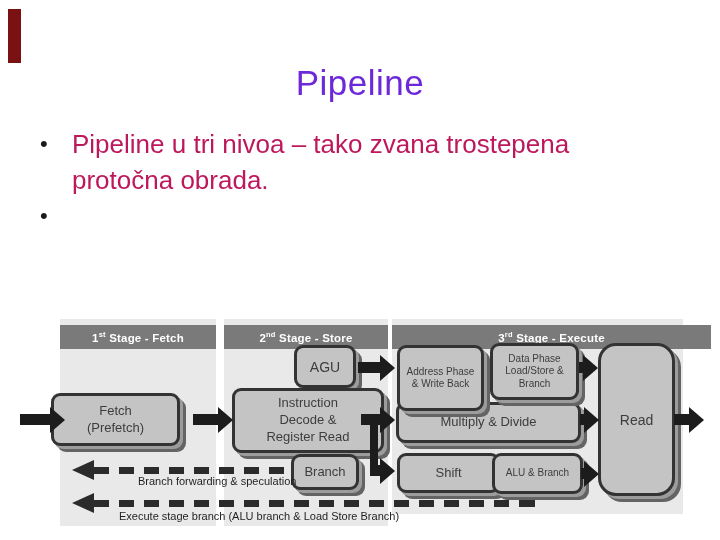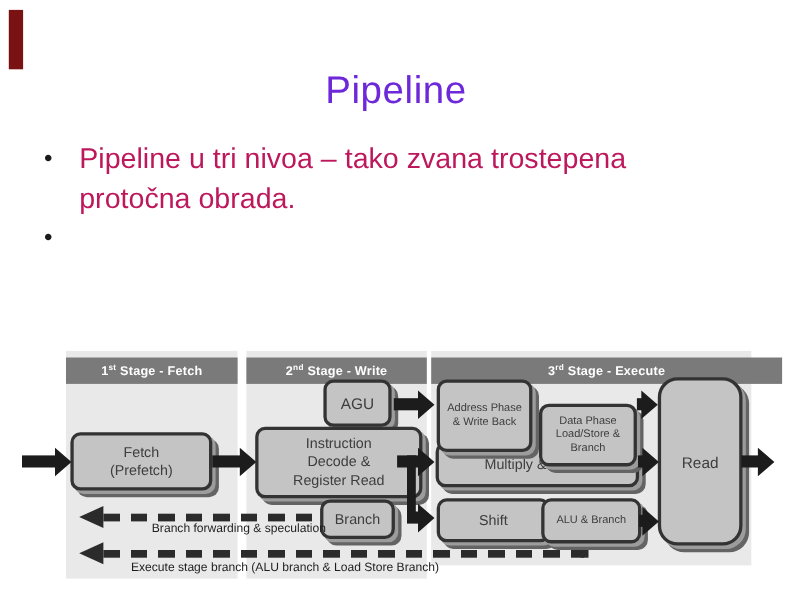--- a/index.html
+++ b/index.html
@@ -50,25 +50,25 @@
     background:repeating-linear-gradient(90deg,#2b2b2b 0 15px,transparent 15px 25px);}
   .small-label{position:absolute;font-size:11px;color:#1f1f1f;z-index:5;white-space:nowrap;}
 
   
   #hdr1{left:60px;width:156px;} #hdr2{left:224px;width:164px;} #hdr3{left:392px;width:319px;}
   #panel1{left:60px;width:156px;height:207px;} #panel2{left:224px;width:164px;height:207px;}
   #panel3{left:392px;width:291px;height:195px;}
 
   
   #box-agu{left:294px;top:345px;width:62px;height:43px;}
-  #box-fetch{left:64px;top:393px;width:129px;height:53px;}
+  #box-fetch{left:51px;top:393px;width:129px;height:53px;}
   #box-decode{left:232px;top:388px;width:152px;height:65px;}
   #box-branch{left:291px;top:454px;width:68px;height:36px;}
   #box-address{left:397px;top:345px;width:87px;height:66px;}
-  #box-data{left:490px;top:343px;width:89px;height:57px;margin-top:24px;}
+  #box-data{left:490px;top:343px;width:89px;height:57px;}
   #box-multiply{left:396px;top:402px;width:185px;height:41px;}
   #box-shift{left:397px;top:453px;width:103px;height:40px;}
   #box-alu{left:492px;top:453px;width:91px;height:41px;}
   #box-write{left:598px;top:343px;width:77px;height:153px;border-radius:18px;}
 </style>
 </head>
 <body>
 
 <div class="slide">
 
@@ -86,21 +86,21 @@
       <span class="bullet-dot">•</span>
     </div>
   </div>
 
   <div>
 
     <div class="stage-hdr" id="hdr1">
       <span><span>1</span><span class="sup">st</span><span> Stage - Fetch</span></span>
     </div>
     <div class="stage-hdr" id="hdr2">
-      <span><span>2</span><span class="sup">nd</span><span> Stage - Write</span></span>
+      <span><span>2</span><span class="sup">nd</span><span> Stage - Store</span></span>
     </div>
     <div class="stage-hdr" id="hdr3">
       <span><span>3</span><span class="sup">rd</span><span> Stage - Execute</span></span>
     </div>
 
     <div class="panel" id="panel1"></div>
     <div class="panel" id="panel2"></div>
     <div class="panel" id="panel3"></div>
 
     <div class="head-l" style="left:72px;top:460px;"></div>

